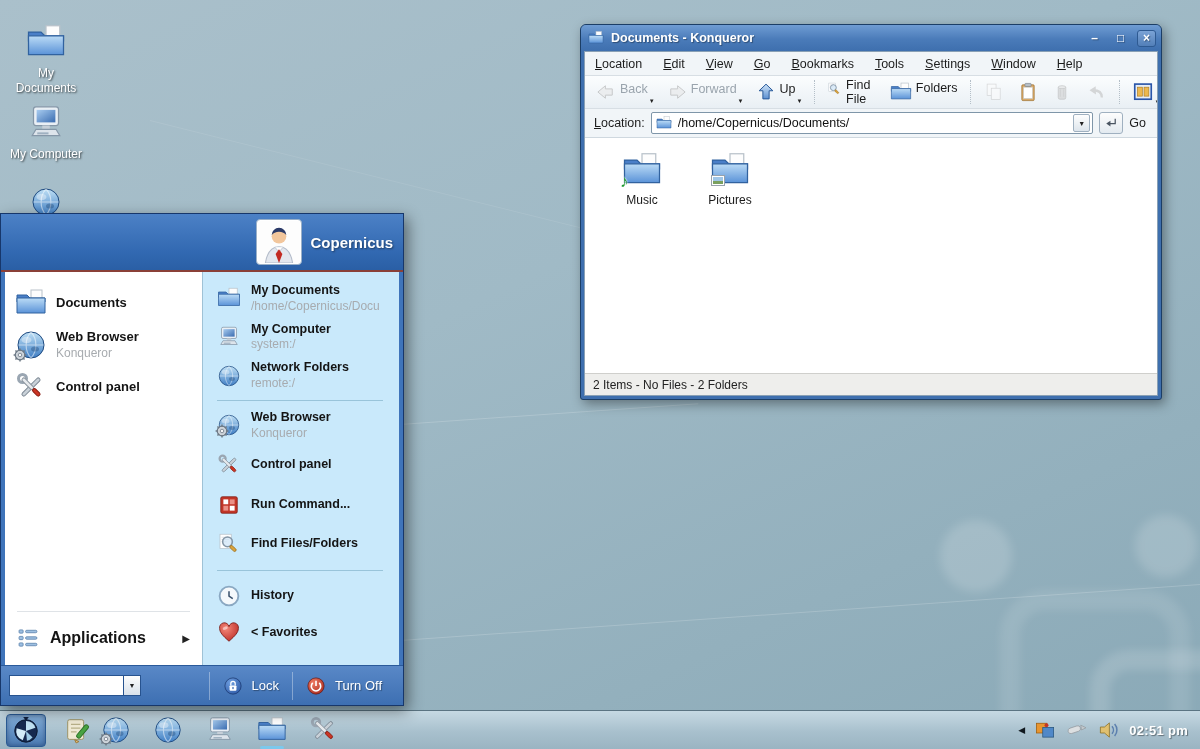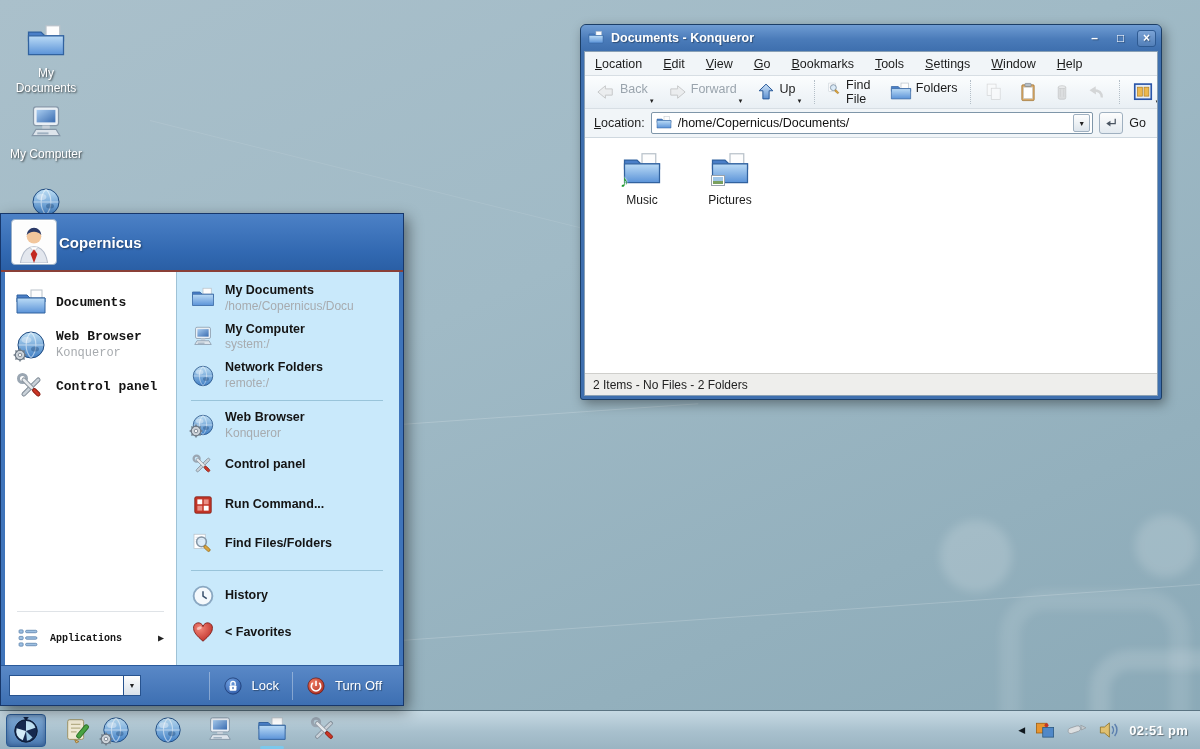--- a/index.html
+++ b/index.html
@@ -62,38 +62,38 @@
     background:linear-gradient(#fdfdfd,#e3eaf0); border:1px solid #9fb0c0; border-radius:3px; }
   .golabel { font-size:12.5px; color:#1c1c1c; padding-right:2px; }
   .filearea { flex:1; background:#fff; display:flex; align-items:flex-start; gap:26px; padding:12px 0 0 26px; }
   .ficon { width:62px; display:flex; flex-direction:column; align-items:center; gap:3px; font-size:12px; color:#1a1a1a; }
   .statusbar { flex:0 0 22px; display:flex; align-items:center; padding:0 8px; background:#eeeeec;
     border-top:1px solid #cfcfcc; font-size:12px; color:#222; }
 
   
   .startmenu { position:absolute; left:0; top:213px; width:404px; height:493px; z-index:50; display:flex; flex-direction:column;
     background:#3f74ba; border:1px solid #17376b; box-shadow:4px 5px 14px rgba(0,0,0,.45); }
-  .sm-header { flex:0 0 58px; display:flex; align-items:center; gap:2px; padding:0 10px;
-    background:linear-gradient(#4c81c6,#3168b1 70%,#2a5fa5); border-bottom:2px solid #8a4038; }
+  .sm-header { flex:0 0 58px; display:flex; align-items:center; gap:8px; padding:0 10px;
+    background:linear-gradient(#4c81c6,#3168b1 70%,#2a5fa5); border-bottom:2px solid #8a4038;justify-content:flex-end; }
   .sm-avatar { width:46px; height:46px; background:#fff; border:1px solid #9ab0c8; border-radius:4px; padding:1px; }
   .sm-user { color:#fff; font-size:15px; font-weight:bold; text-shadow:1px 1px 2px rgba(0,0,0,.45); }
   .sm-body { flex:1; display:flex; margin:0 4px; min-height:0; }
-  .sm-left { width:171px; background:#fff; display:flex; flex-direction:column; padding:10px 0 4px 0;font-family:Liberation Mono, monospace; }
+  .sm-left { width:197px; background:#fff; display:flex; flex-direction:column; padding:10px 0 4px 0; }
   .sm-right { flex:1; background:#c9e9fb; border-left:1px solid #9fc2d6; display:flex; flex-direction:column; padding:7px 0; }
   .sm-item { display:flex; align-items:center; gap:9px; padding:5px 10px; }
   .sm-item .txt { display:flex; flex-direction:column; line-height:1.25; min-width:0; }
   .sm-item .lbl { font-size:13px; font-weight:bold; color:#141414; white-space:nowrap; }
   .sm-item .sub { font-size:12px; color:#a7abaf; white-space:nowrap; overflow:hidden; max-width:128px; }
   .sm-right .sm-item { padding:4px 8px 4px 14px; gap:10px; }
   .sm-right .lbl { font-size:12.5px; }
   .sm-sep-l { height:0; border-top:1px solid #dfe3e7; margin:5px 12px; }
   .sm-sep-r { height:0; border-top:1px solid #99c4da; margin:5px 16px 5px 14px; }
   .sm-spacer { flex:1; }
   .sm-apps { display:flex; align-items:center; gap:9px; padding:8px 12px 10px 10px; }
-  .sm-apps .lbl { font-size:10px; font-weight:bold; color:#141414; }
+  .sm-apps .lbl { font-size:16px; font-weight:bold; color:#141414; }
   .sm-apps .arr { margin-left:auto; font-size:10px; color:#222; }
   .sm-footer { flex:0 0 40px; display:flex; align-items:center; padding:0 8px;
     background:linear-gradient(#5988c7,#3d6fb2); border-top:1px solid #2a5a9a; }
   .sm-search { display:flex; align-items:center; }
   .sm-search input { width:114px; height:21px; border:1px solid #27538f; border-right:none; outline:none;
     font:12px "Liberation Sans",sans-serif; padding:0 4px; }
   .sm-search .dd { width:18px; height:21px; display:flex; align-items:center; justify-content:center; font-size:7px; color:#222;
     background:linear-gradient(#fdfdfd,#d8e1ea); border:1px solid #27538f; }
   .sm-actions { margin-left:auto; display:flex; align-items:stretch; }
   .sm-actbtn { display:flex; align-items:center; gap:9px; padding:4px 13px; color:#fff; font-size:13px;

